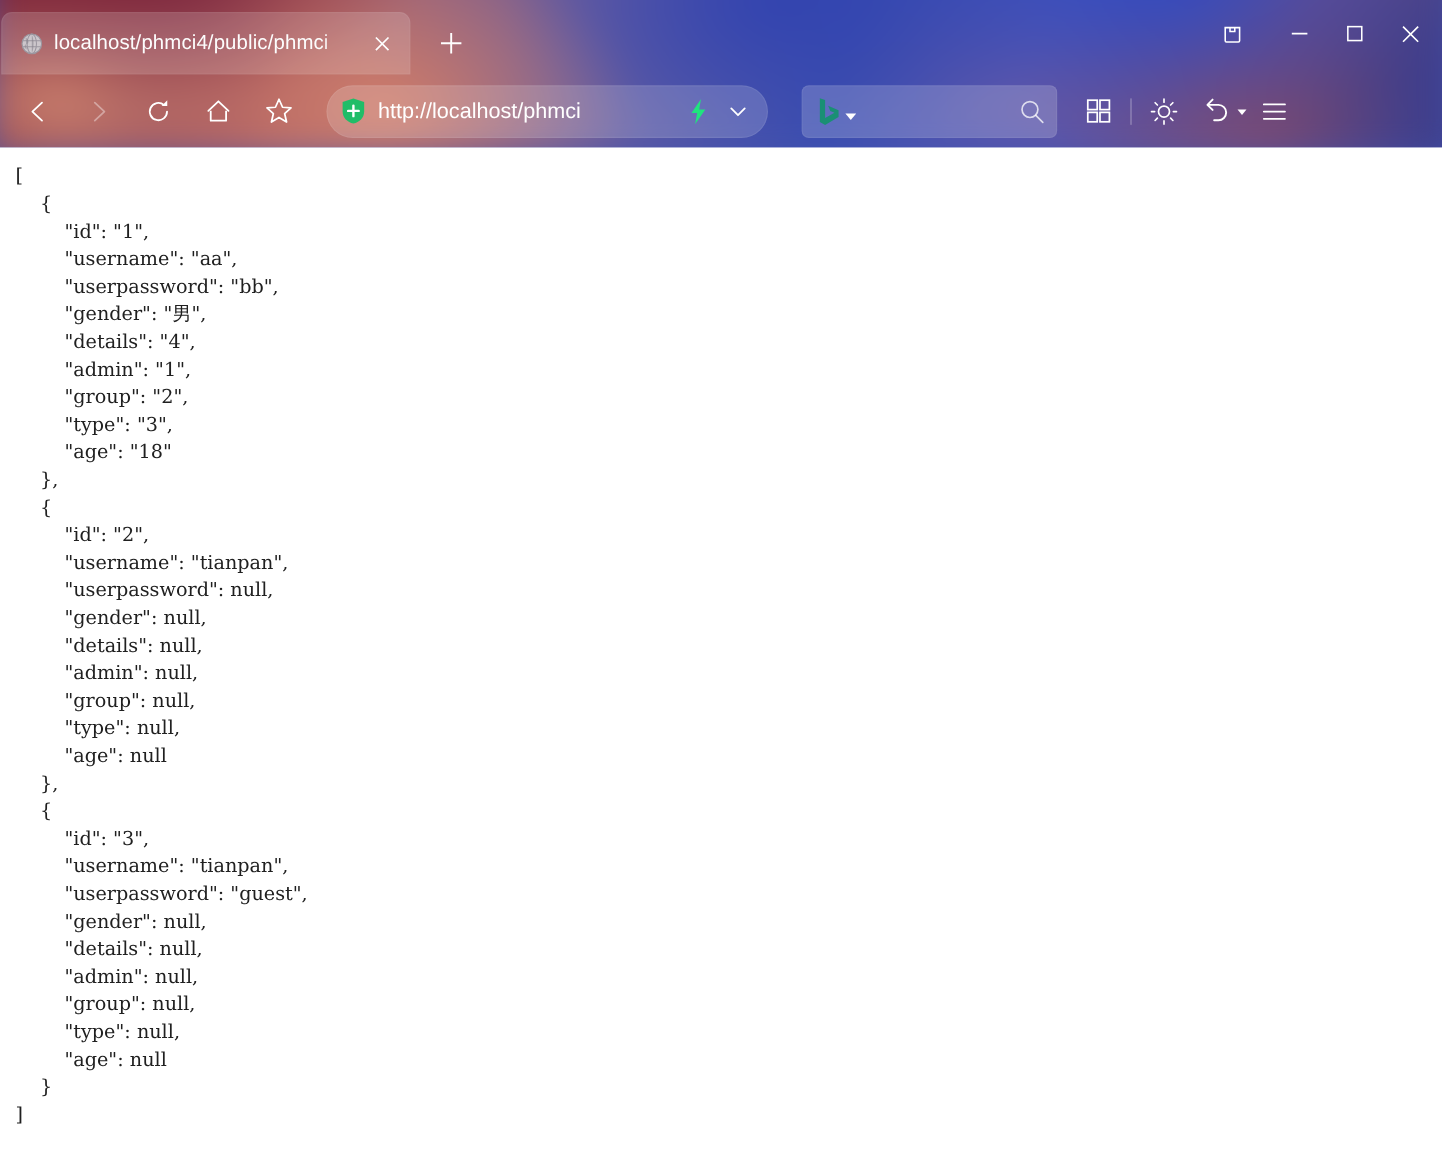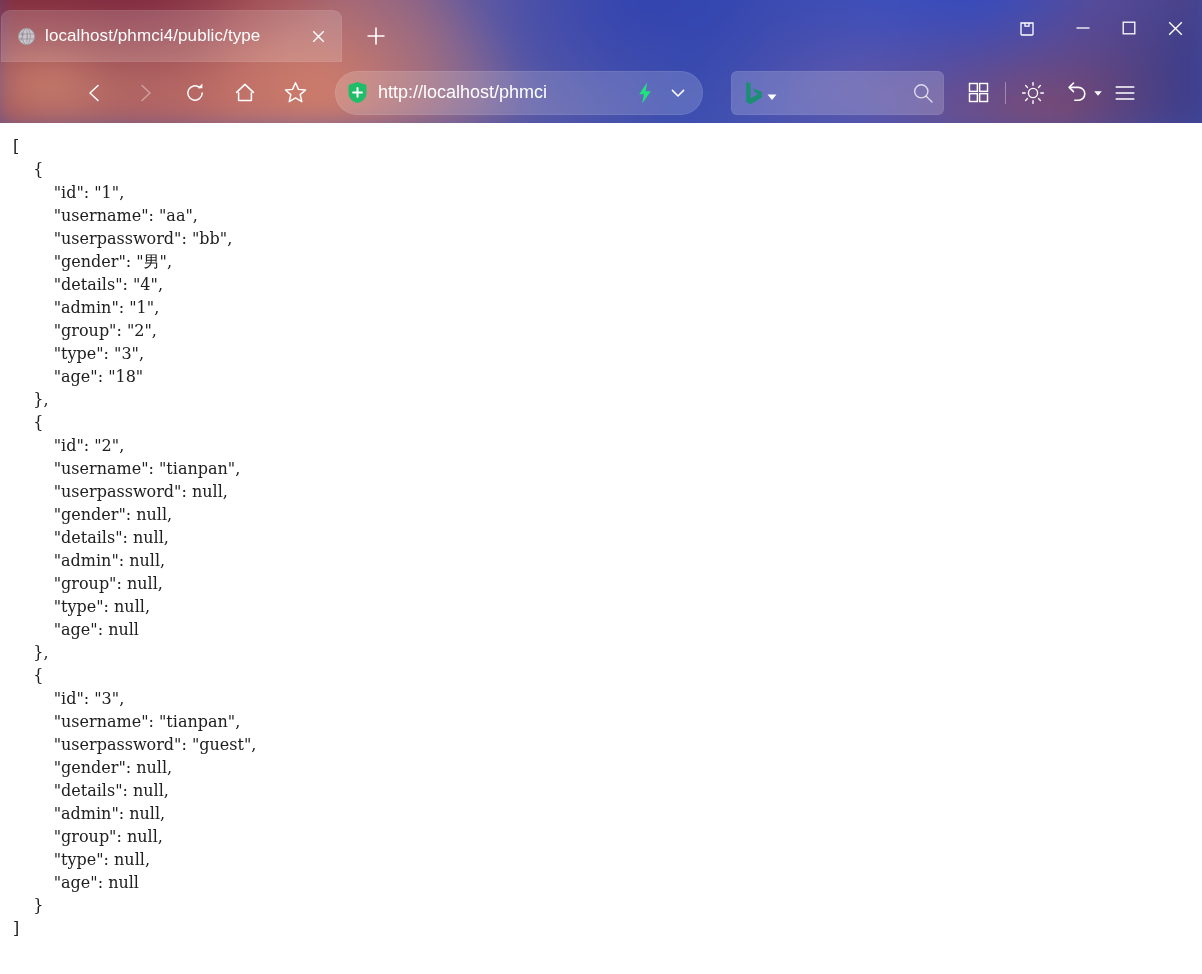--- a/index.html
+++ b/index.html
@@ -98,23 +98,22 @@
     display: flex; align-items: center; justify-content: center;
     color: #ffffff;
   }
   .wincontrols .wc.split { margin-right: 10px; }
 
   
   .toolbar {
     height: 61px;
     display: flex;
     align-items: center;
-    padding: 0 10px 0 28px;
+    padding: 0 10px 0 10px;
     gap: 0;
-    justify-content: center;
   }
   .tb-btn {
     width: 44px; height: 44px;
     flex: 0 0 auto;
     display: flex; align-items: center; justify-content: center;
     color: #ffffff;
     border-radius: 6px;
   }
   .tb-btn.dim { color: rgba(255,255,255,0.38); }
   .tb-gap-l { margin-left: 6px; }
@@ -214,21 +213,21 @@
     <div class="tabstrip">
 
       <div class="tab">
         <svg class="tab-favicon" viewBox="0 0 20 20">
           <circle cx="10" cy="10" r="8.6" fill="#cfcfd4" stroke="#9a9aa4" stroke-width="1"></circle>
           <path d="M2.2 7.4h15.6M2.2 12.6h15.6" stroke="#9a9aa4" stroke-width="0.9" fill="none"></path>
           <ellipse cx="10" cy="10" rx="4.1" ry="8.6" fill="none" stroke="#9a9aa4" stroke-width="0.9"></ellipse>
           <path d="M10 2.2c2 2.4 2 13 0 15.6" fill="#7f8089" opacity="0.55"></path>
           <path d="M4.6 4.4c1.6 1.4 3 2.2 2.4 4.4-.5 1.8-2.6 1.1-3.2 2.6-.5 1.3.6 2.6 1.7 3.6" fill="#83848d" opacity="0.5"></path>
         </svg>
-        <span class="tab-title">localhost/phmci4/public/type</span>
+        <span class="tab-title">localhost/phmci4/public/phmci</span>
         <span class="tab-close">
           <svg width="15" height="15" viewBox="0 0 16 16">
             <path d="M2.4 2.4 L13.6 13.6 M13.6 2.4 L2.4 13.6" stroke="currentColor" stroke-width="1.5" fill="none"></path>
           </svg>
         </span>
       </div>
 
       <div class="newtab">
         <svg width="22" height="22" viewBox="0 0 22 22">
           <path d="M11 2.5 V19.5 M2.5 11 H19.5" stroke="currentColor" stroke-width="1.6" fill="none"></path>

